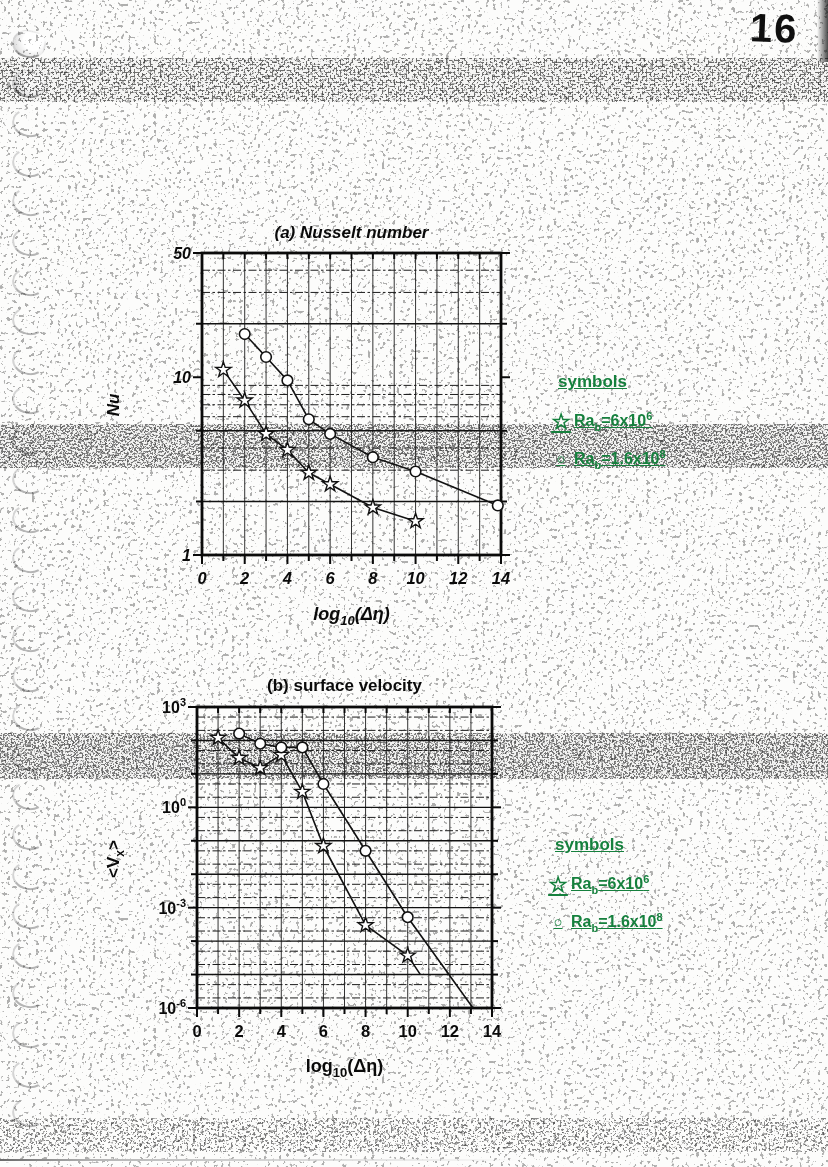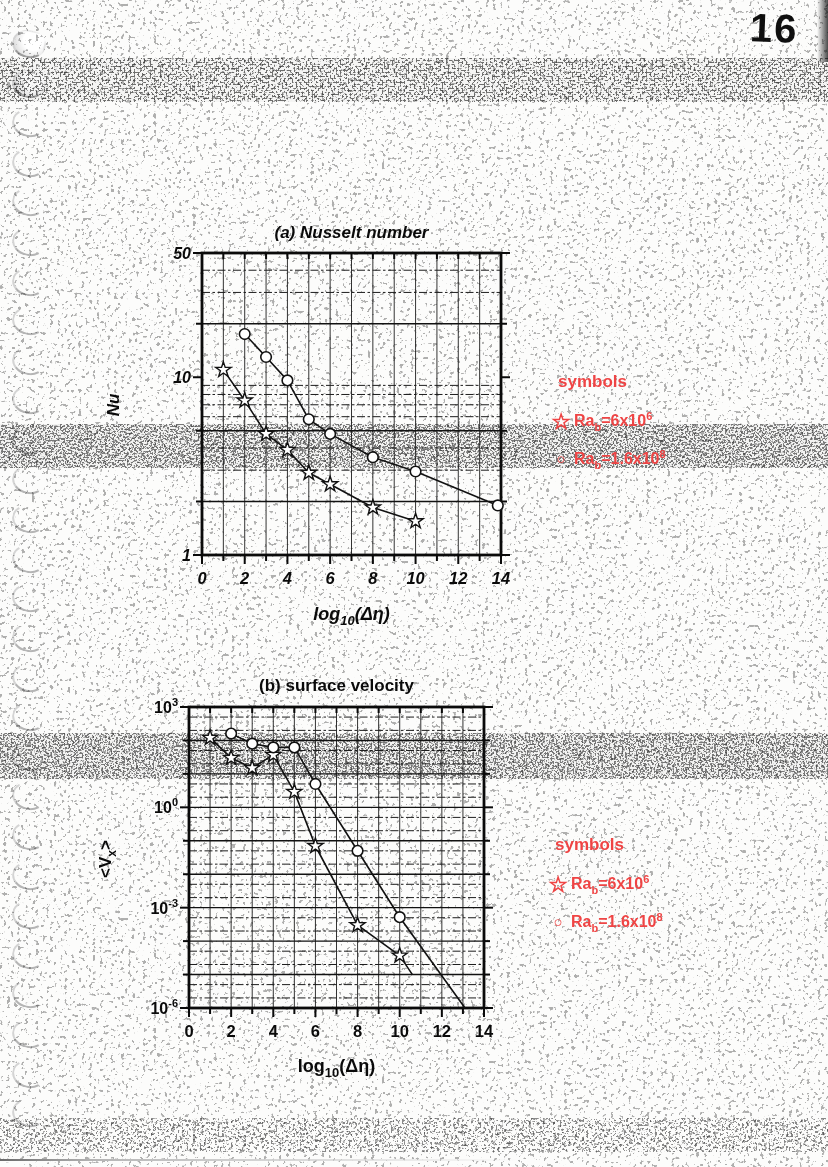--- a/index.html
+++ b/index.html
@@ -12,22 +12,22 @@
         transform:rotate(12deg);}
   .hole-top{background:radial-gradient(circle at 62% 32%, #ffffff 40%, #e6e6e6 72%, #c6c6c6 100%);
         border-bottom-color:#9c9c9c;}
   .page-number{position:absolute;left:750px;top:6px;font-size:40px;font-weight:bold;
         letter-spacing:2px;transform:rotate(2deg);color:#101010;}
   .edge-strip{position:absolute;right:0;top:0;width:11px;height:62px;
         background:linear-gradient(to right, rgba(100,100,100,0), #4a4a4a);}
   .noise{position:absolute;}
   .chart{position:absolute;}
   #chartA{left:95px;top:200px;font-style:italic;}
-  #chartB{left:84px;top:655px;}
-  .legend{position:absolute;font-weight:bold;color:#ef4444;}
+  #chartB{left:92px;top:655px;}
+  .legend{position:absolute;font-weight:bold;color:#15803d;text-decoration:underline;}
   #legendA{left:548px;top:372px;}
   #legendB{left:545px;top:835px;}
   .legend-title{font-size:17px;margin:0 0 13px 10px;}
   .legend-row{display:flex;align-items:center;margin-bottom:8px;font-size:16px;line-height:1.5;}
   .sym{display:inline-block;width:26px;text-align:center;}
   .star{font-size:22px;}
   .circ{font-size:15px;}
   .ltext sub{font-size:11px;}
   .ltext sup{font-size:11px;}
   .scan-line{position:absolute;left:0;top:1159px;width:520px;height:2px;

